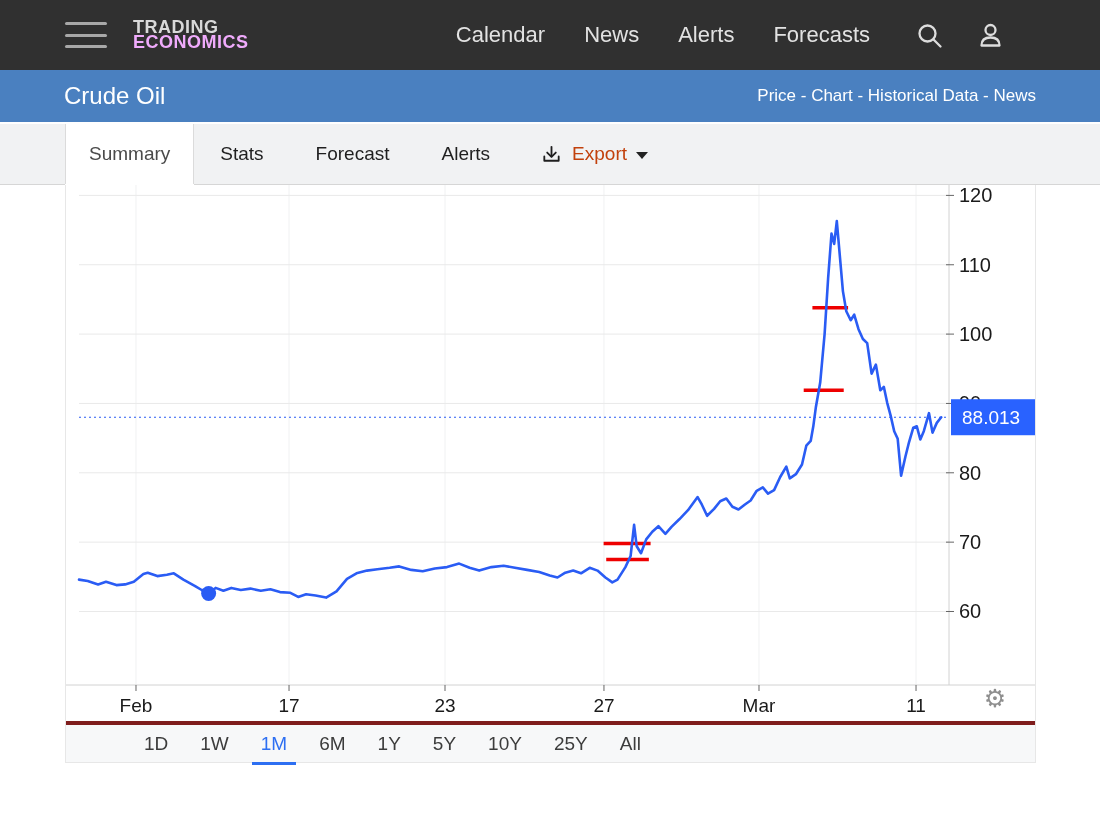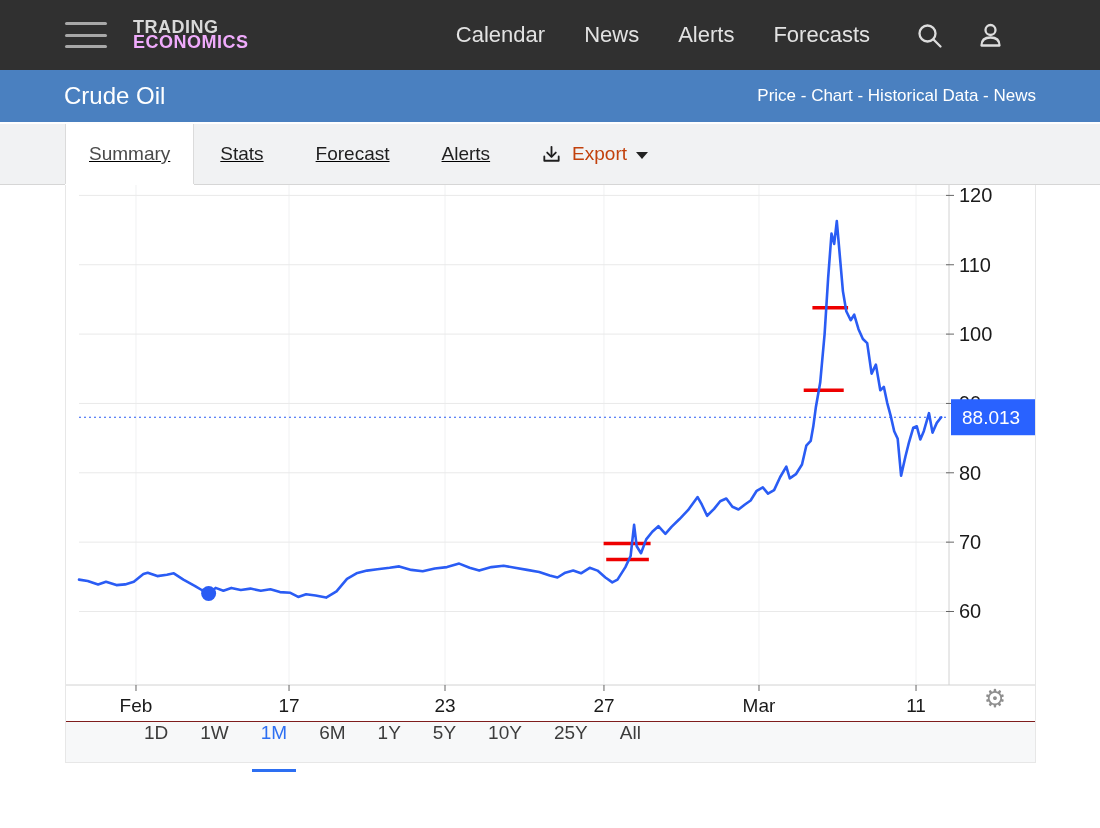--- a/index.html
+++ b/index.html
@@ -43,21 +43,21 @@
 
   
   .card{position:absolute;left:65px;top:185px;width:971px;height:578px;background:#ffffff;
         border:1px solid #e7e7e7;border-top:none;box-sizing:border-box;}
   .chart-svg{position:absolute;left:0;top:0;}
   .gear{position:absolute;left:912px;top:497px;width:34px;height:32px;font-size:25px;
         color:#8f8f8f;text-align:center;line-height:32px;cursor:pointer;user-select:none;}
 
   
   .rangebar{position:absolute;left:0;bottom:0;width:100%;height:41px;background:#f7f8f9;
-            border-top:1px solid #7f1d1d;box-sizing:border-box;display:flex;
+            border-top:4px solid #7f1d1d;box-sizing:border-box;display:flex;align-items:center;
             gap:28px;padding-left:76px;font-size:19px;color:#3c3c3c;}
   .range-item{cursor:pointer;position:relative;padding:0 2px;}
   .range-item.active{color:#2d6ff2;}
   .range-item.active::after{content:"";position:absolute;left:-7px;right:-7px;bottom:-10px;
             height:3px;background:#2d6ff2;}
 </style>
 </head>
 <body>
 
 <div class="page">
@@ -89,21 +89,21 @@
       </svg>
     </div>
   </div>
 
   <div class="titlebar">
     <div class="page-title">Crude Oil</div>
     <div class="title-links" id="title-links"><span>Price</span><span class="sep"> - </span><span>Chart</span><span class="sep"> - </span><span>Historical Data</span><span class="sep"> - </span><span>News</span></div>
   </div>
 
   <div class="tabstrip">
-    <div id="tab-list" style="display:flex;align-items:stretch;text-decoration:underline;">
+    <div id="tab-list" style="display:flex;align-items:stretch;">
         <div class="tab active">Summary</div>
         <div class="tab">Stats</div>
         <div class="tab">Forecast</div>
         <div class="tab">Alerts</div>
       </div>
     <div class="export">
       <svg width="23" height="23" viewBox="0 0 24 24" fill="none" stroke="#1f1f1f" stroke-width="1.9" stroke-linecap="round" stroke-linejoin="round">
         <line x1="12" y1="4" x2="12" y2="14"></line>
         <polyline points="7.5,10 12,14.5 16.5,10"></polyline>
         <path d="M4.5 14 v4.5 h15 V14"></path>

